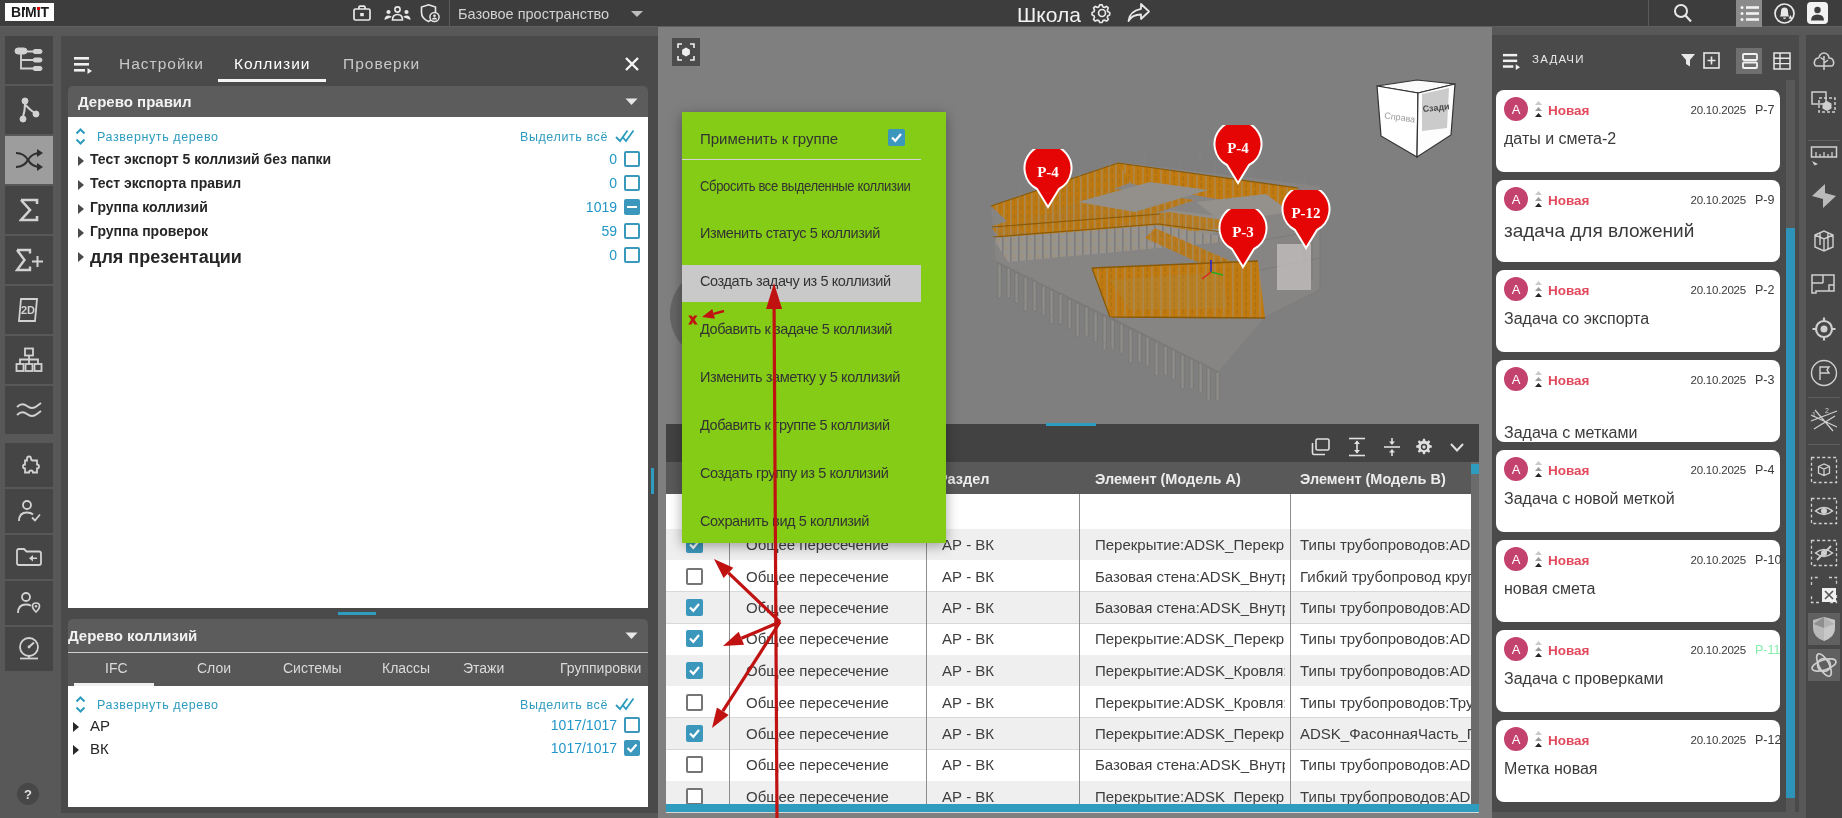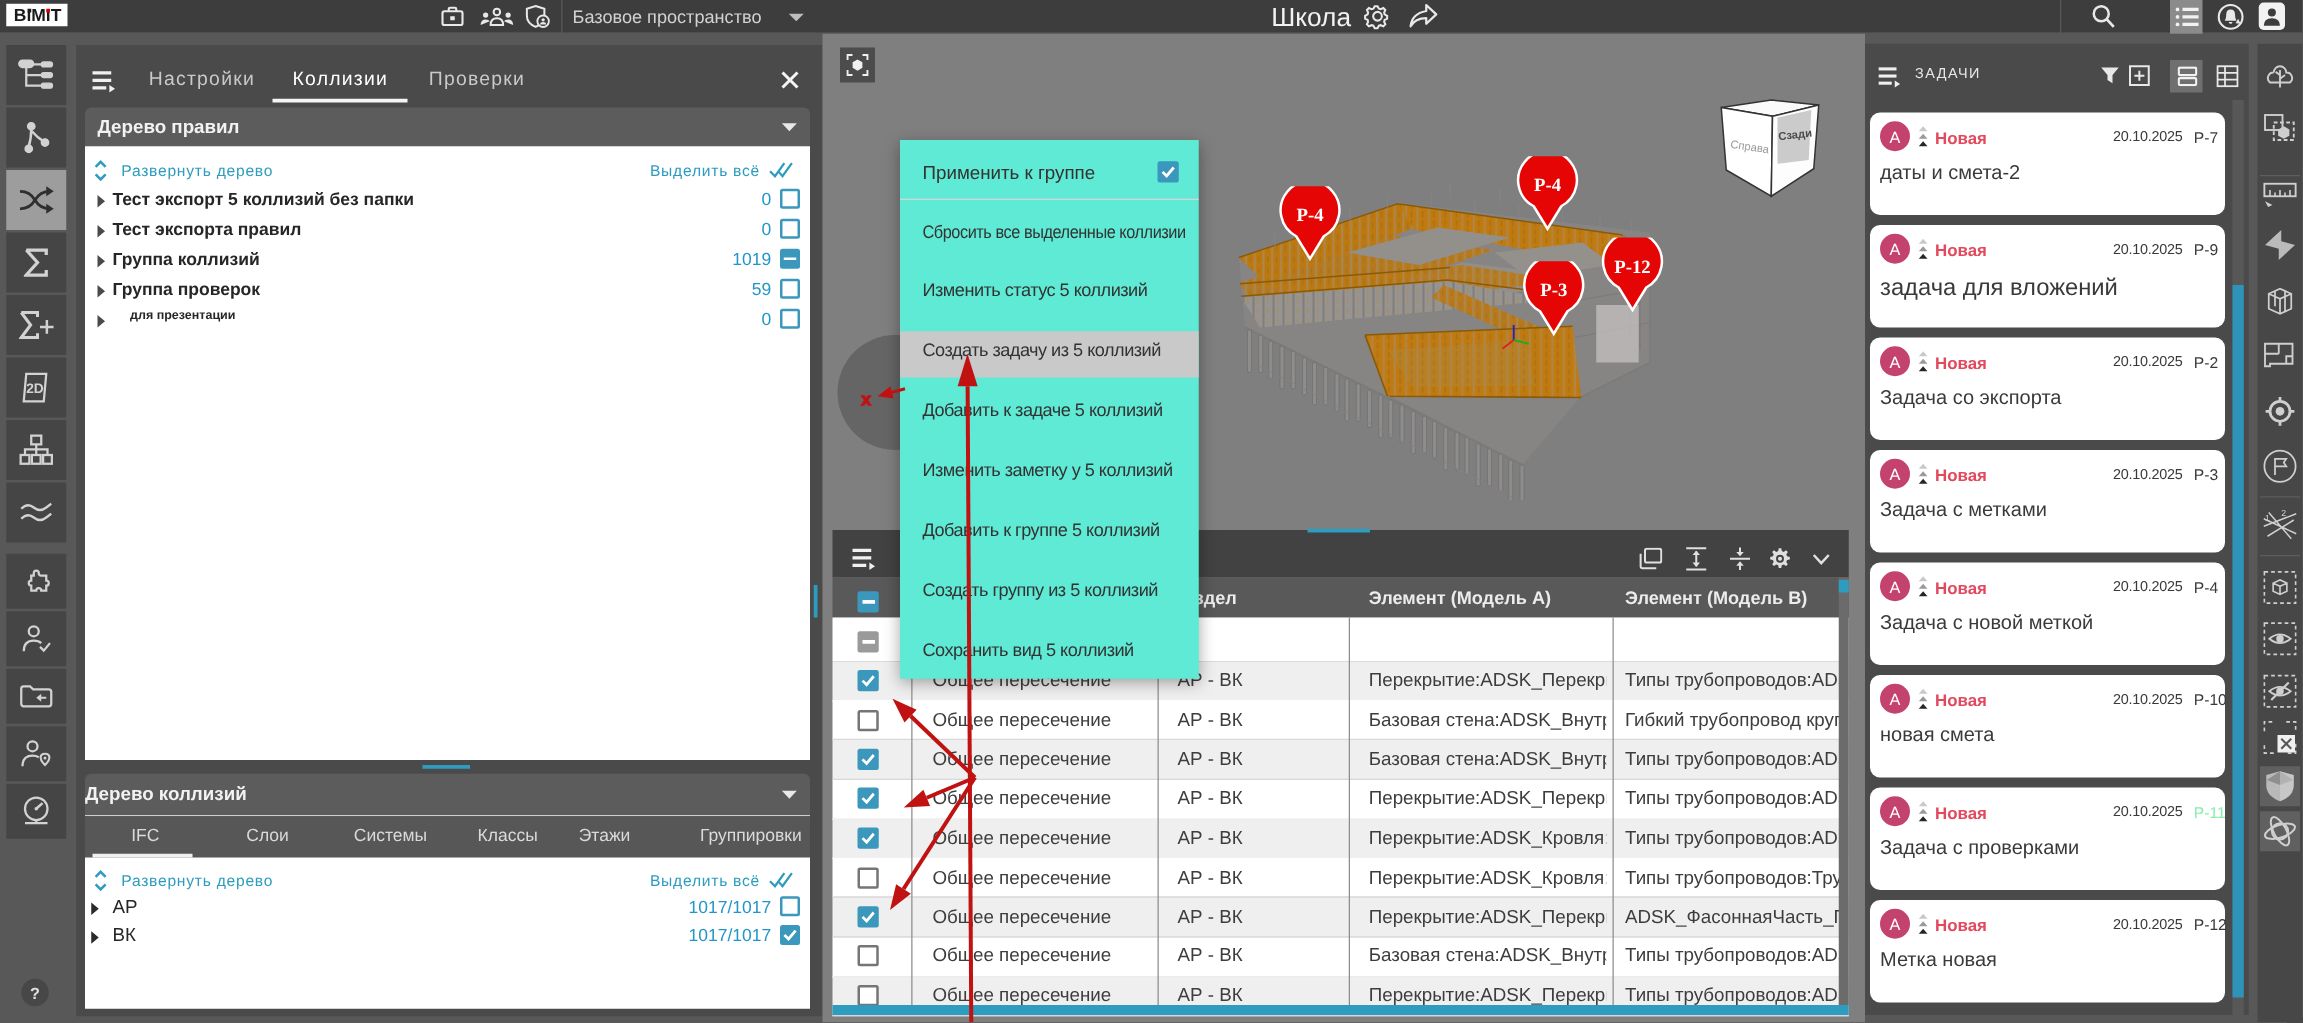--- a/index.html
+++ b/index.html
@@ -239,21 +239,21 @@
   </div>
 <svg class="ab" style="left:77px;top:227px" width="8" height="12">
     <path d="M1 1 L7 6 L1 11 Z" fill="#4a4a4a"></path>
   </svg>
 <div class="ab" style="left:90px;top:223px;font-size:14px;font-weight:bold;color:#262626">Группа проверок</div>
 <div class="ab" style="left:540px;top:223px;width:77px;text-align:right;font-size:14px;color:#2196c8">59</div>
 <div class="ab" style="left:624px;top:223px;width:16px;height:16px;border:2px solid #3b97bb;border-radius:2px;background:#fff"></div>
 <svg class="ab" style="left:77px;top:251px" width="8" height="12">
     <path d="M1 1 L7 6 L1 11 Z" fill="#4a4a4a"></path>
   </svg>
-<div class="ab" style="left:104px;top:247px;font-size:10px;font-weight:bold;color:#262626">для презентации</div>
+<div class="ab" style="left:90px;top:247px;font-size:18px;font-weight:bold;color:#262626">для презентации</div>
 <div class="ab" style="left:540px;top:247px;width:77px;text-align:right;font-size:14px;color:#2196c8">0</div>
 <div class="ab" style="left:624px;top:247px;width:16px;height:16px;border:2px solid #3b97bb;border-radius:2px;background:#fff"></div>
 <div class="ab" style="left:338px;top:612px;width:38px;height:3px;background:#2d9cbe"></div>
 <div class="ab" style="left:651px;top:468px;width:3px;height:26px;background:#2d9cbe"></div>
 
 <div class="ab" style="left:68px;top:619px;width:580px;height:33px;background:#5c5c5c;border-radius:5px 5px 0 0;display:flex;align-items:center">
  <span style="font-size:15px;font-weight:bold;color:#f2f2f2">Дерево коллизий</span>
  <svg style="position:absolute;right:10px" width="13" height="8">
       <path d="M0.5 0.5 L6.5 7 L12.5 0.5 Z" fill="#e8e8e8"></path>
     </svg>
@@ -558,21 +558,21 @@
 <div class="ab" style="left:1300px;top:788px;width:174px;overflow:hidden;white-space:nowrap;font-size:15px;color:#3d3d3d">Типы трубопроводов:ADSK</div>
 <div class="ab" style="left:729px;top:494px;width:1px;height:310px;background:#8d8d8d"></div>
 <div class="ab" style="left:926px;top:494px;width:1px;height:310px;background:#8d8d8d"></div>
 <div class="ab" style="left:1079px;top:494px;width:1px;height:310px;background:#8d8d8d"></div>
 <div class="ab" style="left:1290px;top:494px;width:1px;height:310px;background:#8d8d8d"></div>
 <div class="ab" style="left:1471px;top:462px;width:8px;height:342px;background:#6b6b6b"></div>
 <div class="ab" style="left:1471px;top:464px;width:8px;height:10px;background:#2d9cbe"></div>
 <div class="ab" style="left:666px;top:804px;width:813px;height:8px;background:#2d9cbe"></div>
 <div class="ab" style="left:1046px;top:423px;width:50px;height:3px;background:#2d9cbe"></div>
 
-<div class="ab" style="left:720px;top:112px;width:239px;height:431px;background:#5eead4;box-shadow:0 3px 12px rgba(0,0,0,0.35);overflow:hidden">
+<div class="ab" style="left:682px;top:112px;width:264px;height:431px;background:#84cc16;box-shadow:0 3px 12px rgba(0,0,0,0.35);overflow:hidden">
  <div class="ab" style="left:0;top:153px;width:239px;height:37px;background:#c9c9c9"></div>
  <div class="ab" style="left:18px;top:18px;font-size:15px;color:#333;white-space:nowrap">Применить к группе</div>
  <div class="ab" style="left:206px;top:17px;width:17px;height:17px;background:#3b97bb;border-radius:2px">
       <svg width="17" height="17" viewBox="0 0 17 17">
         <path d="M4 8.5 L7.3 11.8 L13 5" fill="none" stroke="#fff" stroke-width="2.2"></path>
       </svg>
     </div>
  <div class="ab" style="left:0;top:47px;width:239px;height:1px;background:#d5d5d5"></div>
 <div class="ab" style="left:18px;top:66px;font-size:14.5px;letter-spacing:-0.4px;color:#333;white-space:nowrap;transform:scaleX(0.9);transform-origin:0 50%;">Сбросить все выделенные коллизии</div>
 <div class="ab" style="left:18px;top:113px;font-size:14.5px;letter-spacing:-0.4px;color:#333;white-space:nowrap;">Изменить статус 5 коллизий</div>
@@ -663,21 +663,21 @@
 <div class="ab white" style="left:1496px;top:360px;width:284px;height:82px;border-radius:8px"></div>
 <div class="ab" style="left:1504px;top:367px;width:24px;height:24px;border-radius:50%;background:#c4436e;color:#fff;font-size:13px;display:flex;align-items:center;justify-content:center">А</div>
 <svg class="ab" style="left:1534px;top:370px" width="9" height="19" viewBox="0 0 9 19">
     <path d="M1 5 L4.5 1 L8 5 Z" fill="#c9c9c9"></path>
     <path d="M1 11 L4.5 7 L8 11 Z" fill="#9a9a9a"></path>
     <path d="M1 17 L4.5 13 L8 17 Z" fill="#262626"></path>
   </svg>
 <div class="ab" style="left:1548px;top:373px;font-size:13.5px;font-weight:bold;color:#e2495c">Новая</div>
 <div class="ab" style="left:1646px;top:374px;width:100px;text-align:right;font-size:11.5px;letter-spacing:-0.2px;color:#3a3a3a">20.10.2025</div>
 <div class="ab" style="left:1755px;top:373px;width:26px;font-size:12.5px;color:#3a3a3a">Р-3</div>
-<div class="ab" style="left:1504px;top:400px;font-size:16px;color:#3a3a3a">Задача с метками</div>
+<div class="ab" style="left:1504px;top:424px;font-size:16px;color:#3a3a3a">Задача с метками</div>
 <div class="ab white" style="left:1496px;top:450px;width:284px;height:82px;border-radius:8px"></div>
 <div class="ab" style="left:1504px;top:457px;width:24px;height:24px;border-radius:50%;background:#c4436e;color:#fff;font-size:13px;display:flex;align-items:center;justify-content:center">А</div>
 <svg class="ab" style="left:1534px;top:460px" width="9" height="19" viewBox="0 0 9 19">
     <path d="M1 5 L4.5 1 L8 5 Z" fill="#c9c9c9"></path>
     <path d="M1 11 L4.5 7 L8 11 Z" fill="#9a9a9a"></path>
     <path d="M1 17 L4.5 13 L8 17 Z" fill="#262626"></path>
   </svg>
 <div class="ab" style="left:1548px;top:463px;font-size:13.5px;font-weight:bold;color:#e2495c">Новая</div>
 <div class="ab" style="left:1646px;top:464px;width:100px;text-align:right;font-size:11.5px;letter-spacing:-0.2px;color:#3a3a3a">20.10.2025</div>
 <div class="ab" style="left:1755px;top:463px;width:26px;font-size:12.5px;color:#3a3a3a">Р-4</div>

